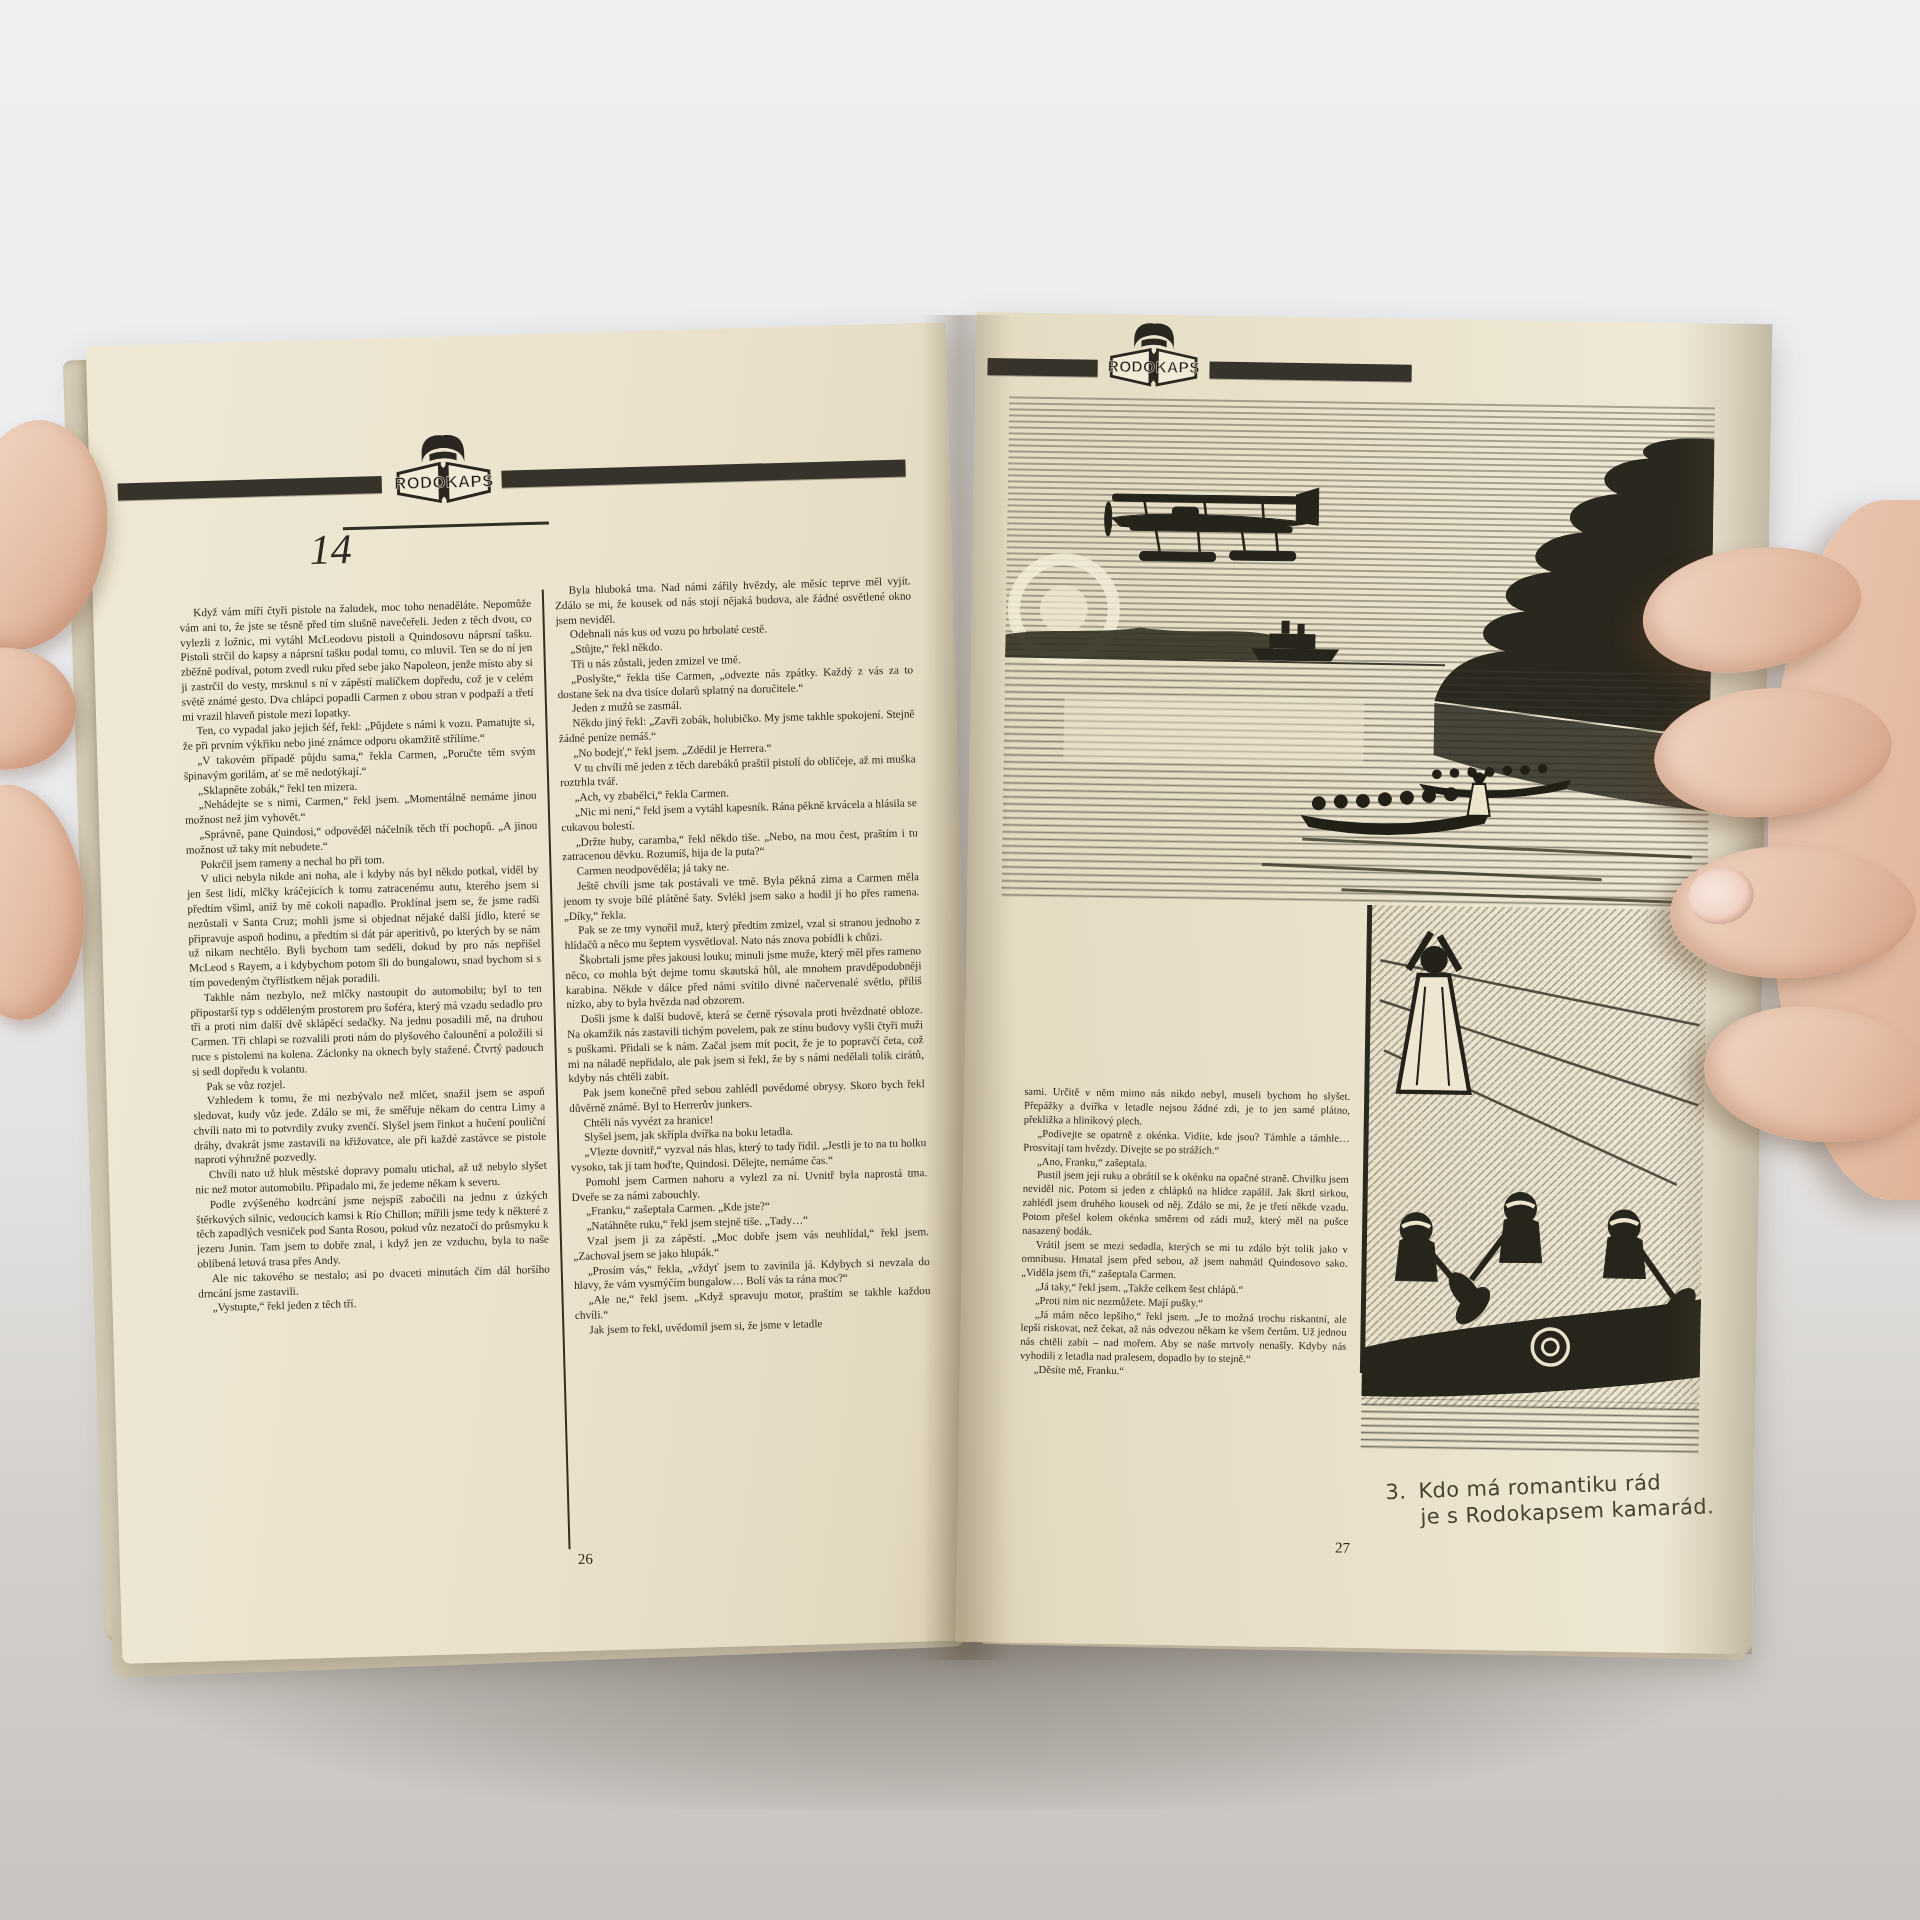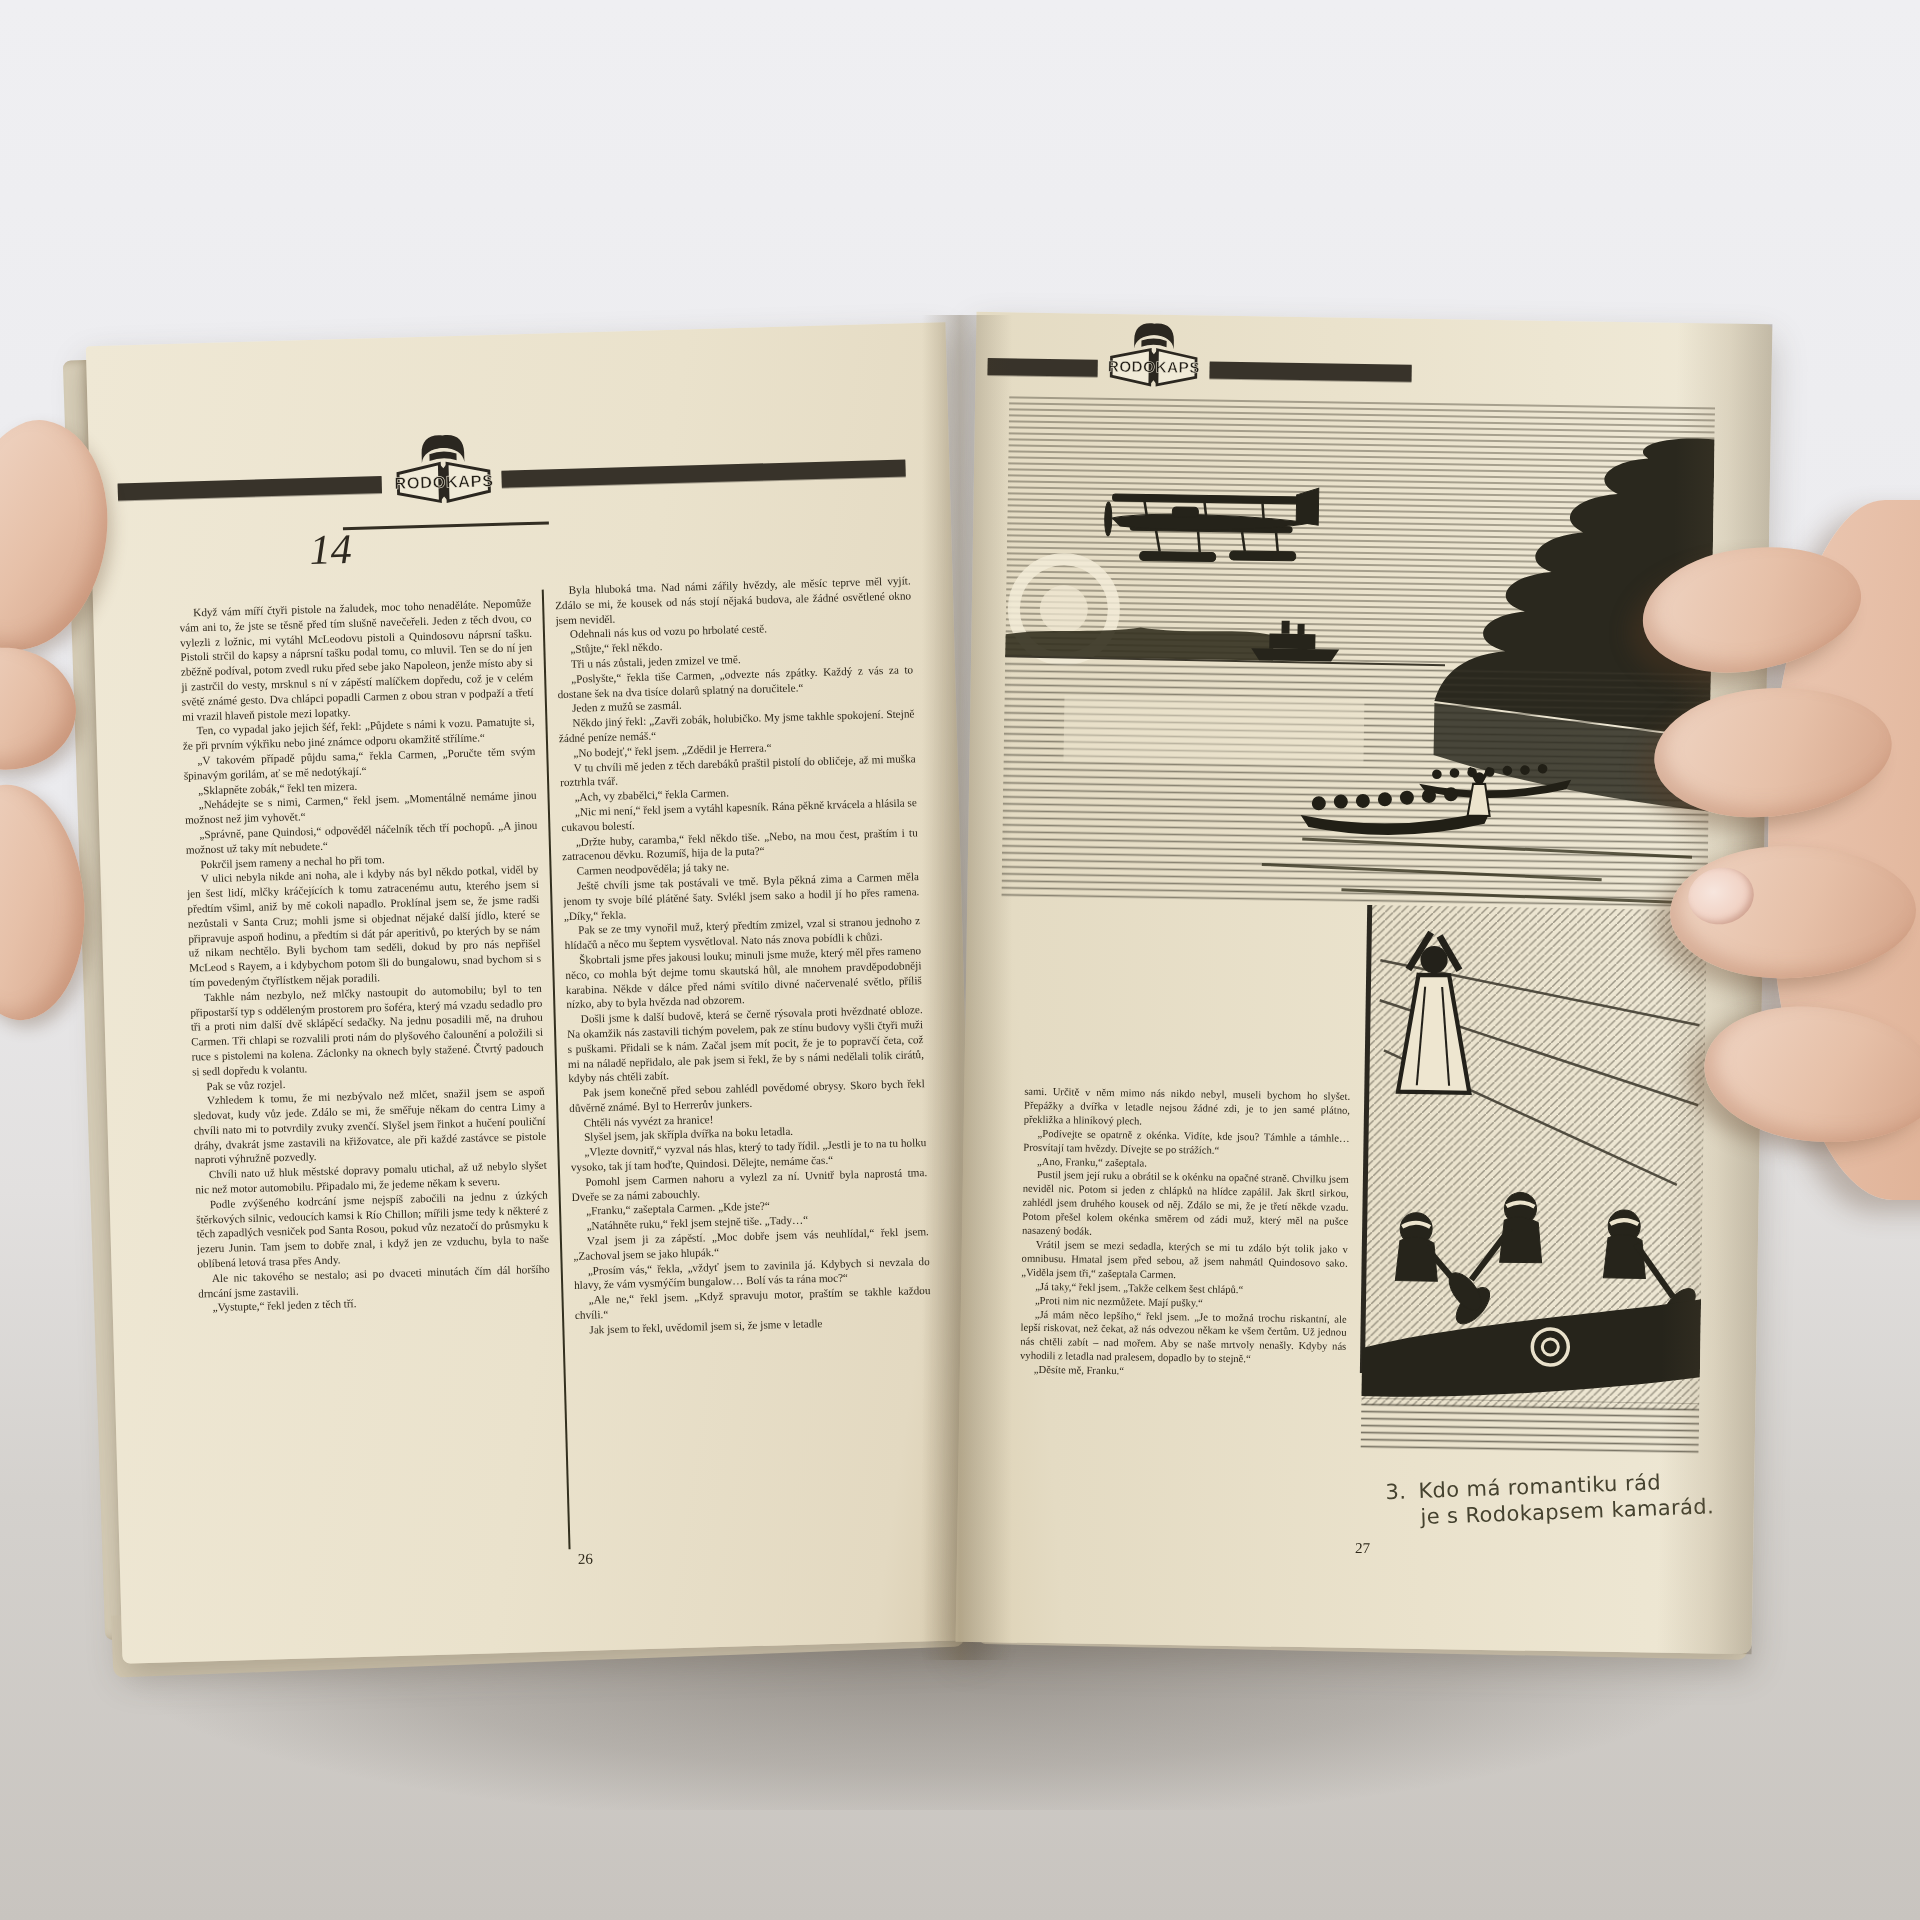--- a/index.html
+++ b/index.html
@@ -302,21 +302,21 @@
         <p class="para">„Proti nim nic nezmůžete. Mají pušky.“</p>
         <p class="para">„Já mám něco lepšího,“ řekl jsem. „Je to možná trochu riskantní, ale lepší riskovat, než čekat, až nás odvezou někam ke všem čertům. Už jednou nás chtěli zabít – nad mořem. Aby se naše mrtvoly nenašly. Kdyby nás vyhodili z letadla nad pralesem, dopadlo by to stejně.“</p>
         <p class="para">„Děsíte mě, Franku.“</p>
       </div>
 
     <div class="caption" style="left:428px;top:1152px;width:340px;">
       <div class="cap-row"><span class="cap-num">3.</span><span>Kdo má romantiku rád</span></div>
       <div class="cap-row cap-indent"><span>je s Rodokapsem kamarád.</span></div>
     </div>
 
-    <div class="pnum" style="left:398px;top:1222px;">27</div>
+    <div class="pnum" style="left:378px;top:1222px;">27</div>
     <div class="curve-r"></div>
   </div>
 
   <div class="gutter"></div>
 
   <div class="finger lf f-l1"></div>
   <div class="finger lf f-l2"></div>
   <div class="finger lf f-l3"></div>
   <div class="palm-r"></div>
   <div class="finger rf f-r1"></div>

